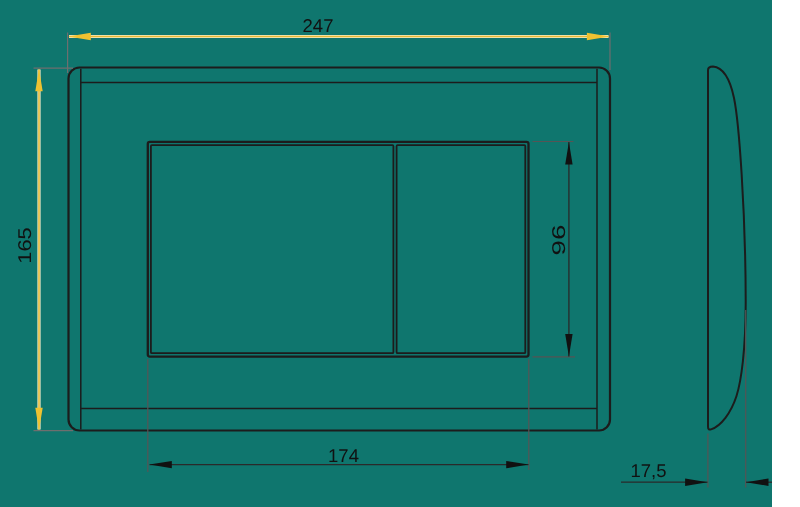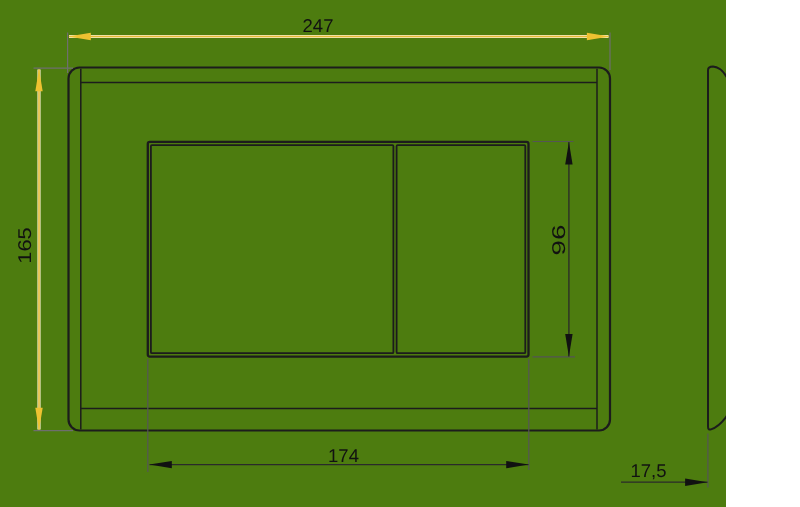--- a/index.html
+++ b/index.html
@@ -1,17 +1,17 @@
 <!DOCTYPE html>
 <html><head>
 <meta charset="utf-8">
 <style>
   html,body{margin:0;padding:0;background:#ffffff;}
-  #stage{position:relative;width:692px;height:507px;background:#4d7c0f;overflow:hidden;
-         font-family:"Liberation Sans", sans-serif;padding-left:34px;}
+  #stage{position:relative;width:772px;height:507px;background:#0f766e;overflow:hidden;
+         font-family:"Liberation Sans", sans-serif;}
   svg{position:absolute;left:0;top:0;}
 </style>
 </head>
 <body>
 <div id="stage">
 <svg width="800" height="507" viewBox="0 0 800 507" fill="none" text-rendering="geometricPrecision">
 
   <rect x="68.5" y="67.5" width="541.5" height="363" rx="11" ry="11" stroke="#1c1c1c" stroke-width="2.2"></rect>
 
   <line x1="80.8" y1="68.8" x2="80.8" y2="429.4" stroke="#1c1c1c" stroke-width="1.5"></line>

